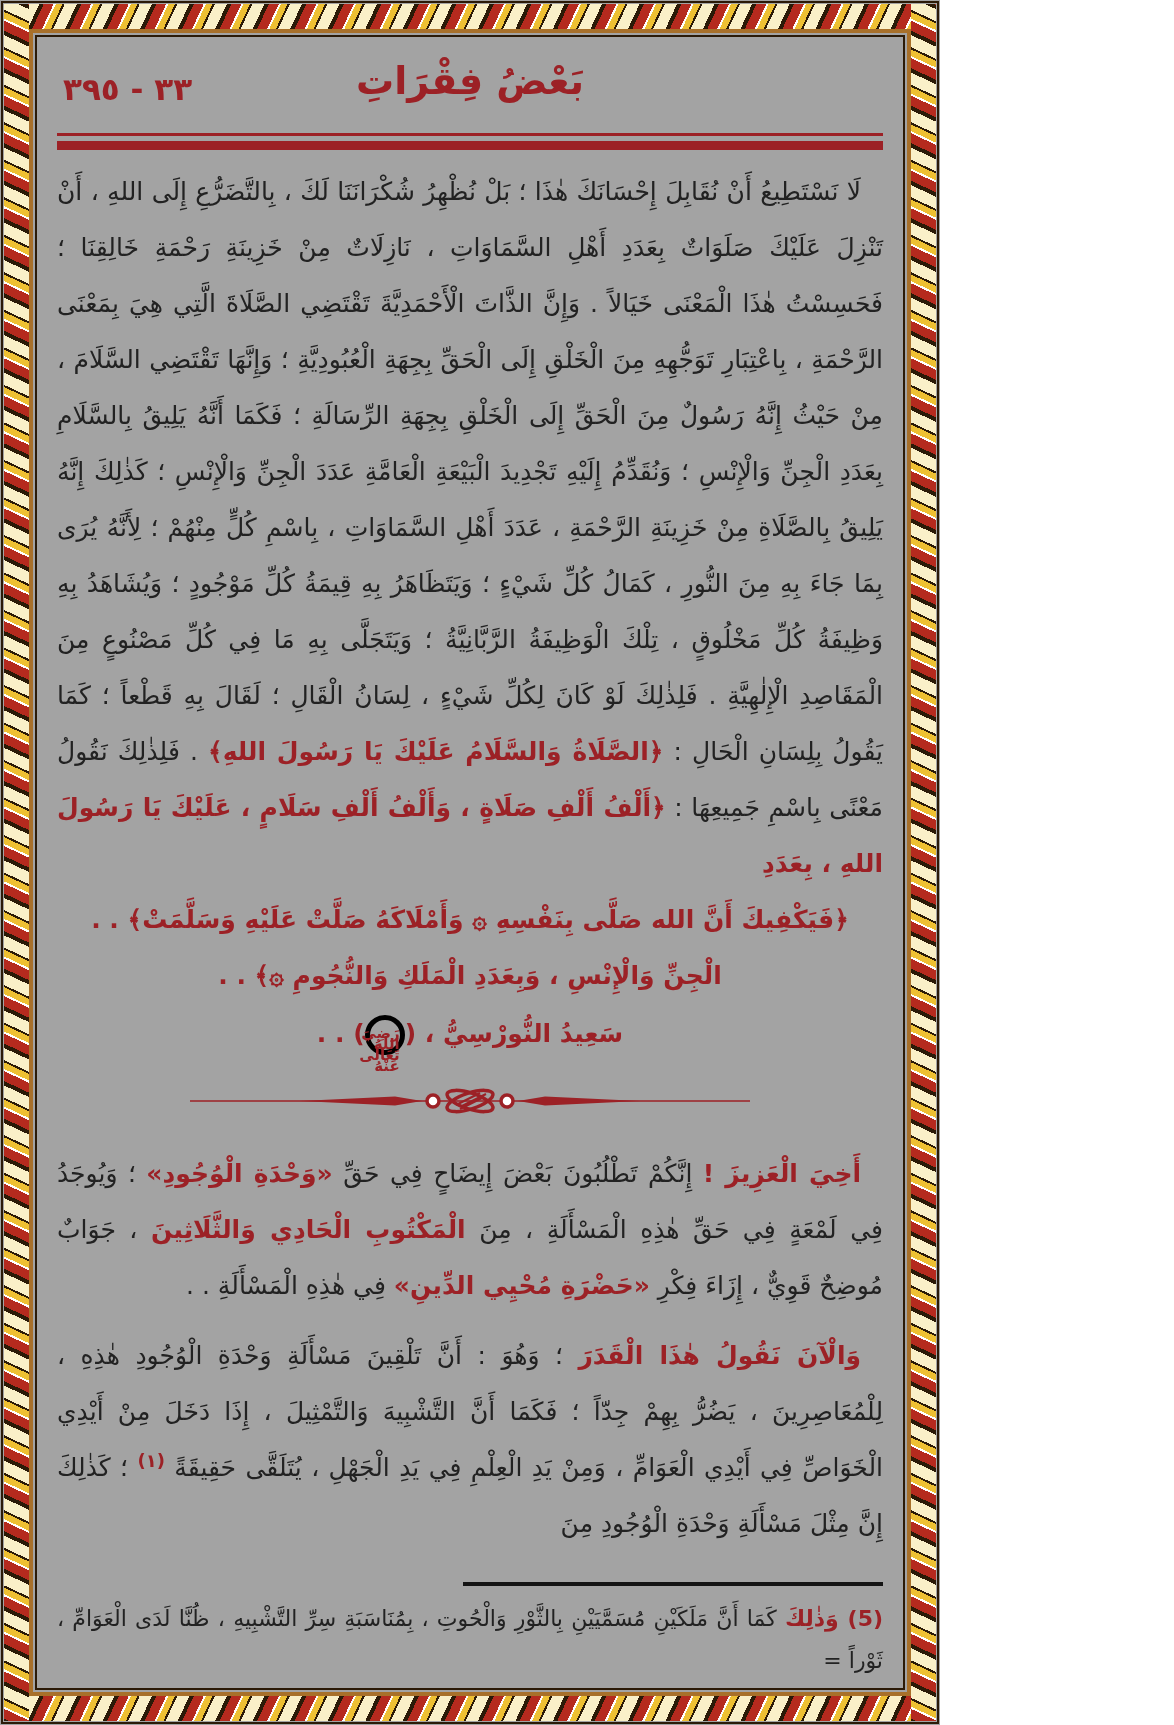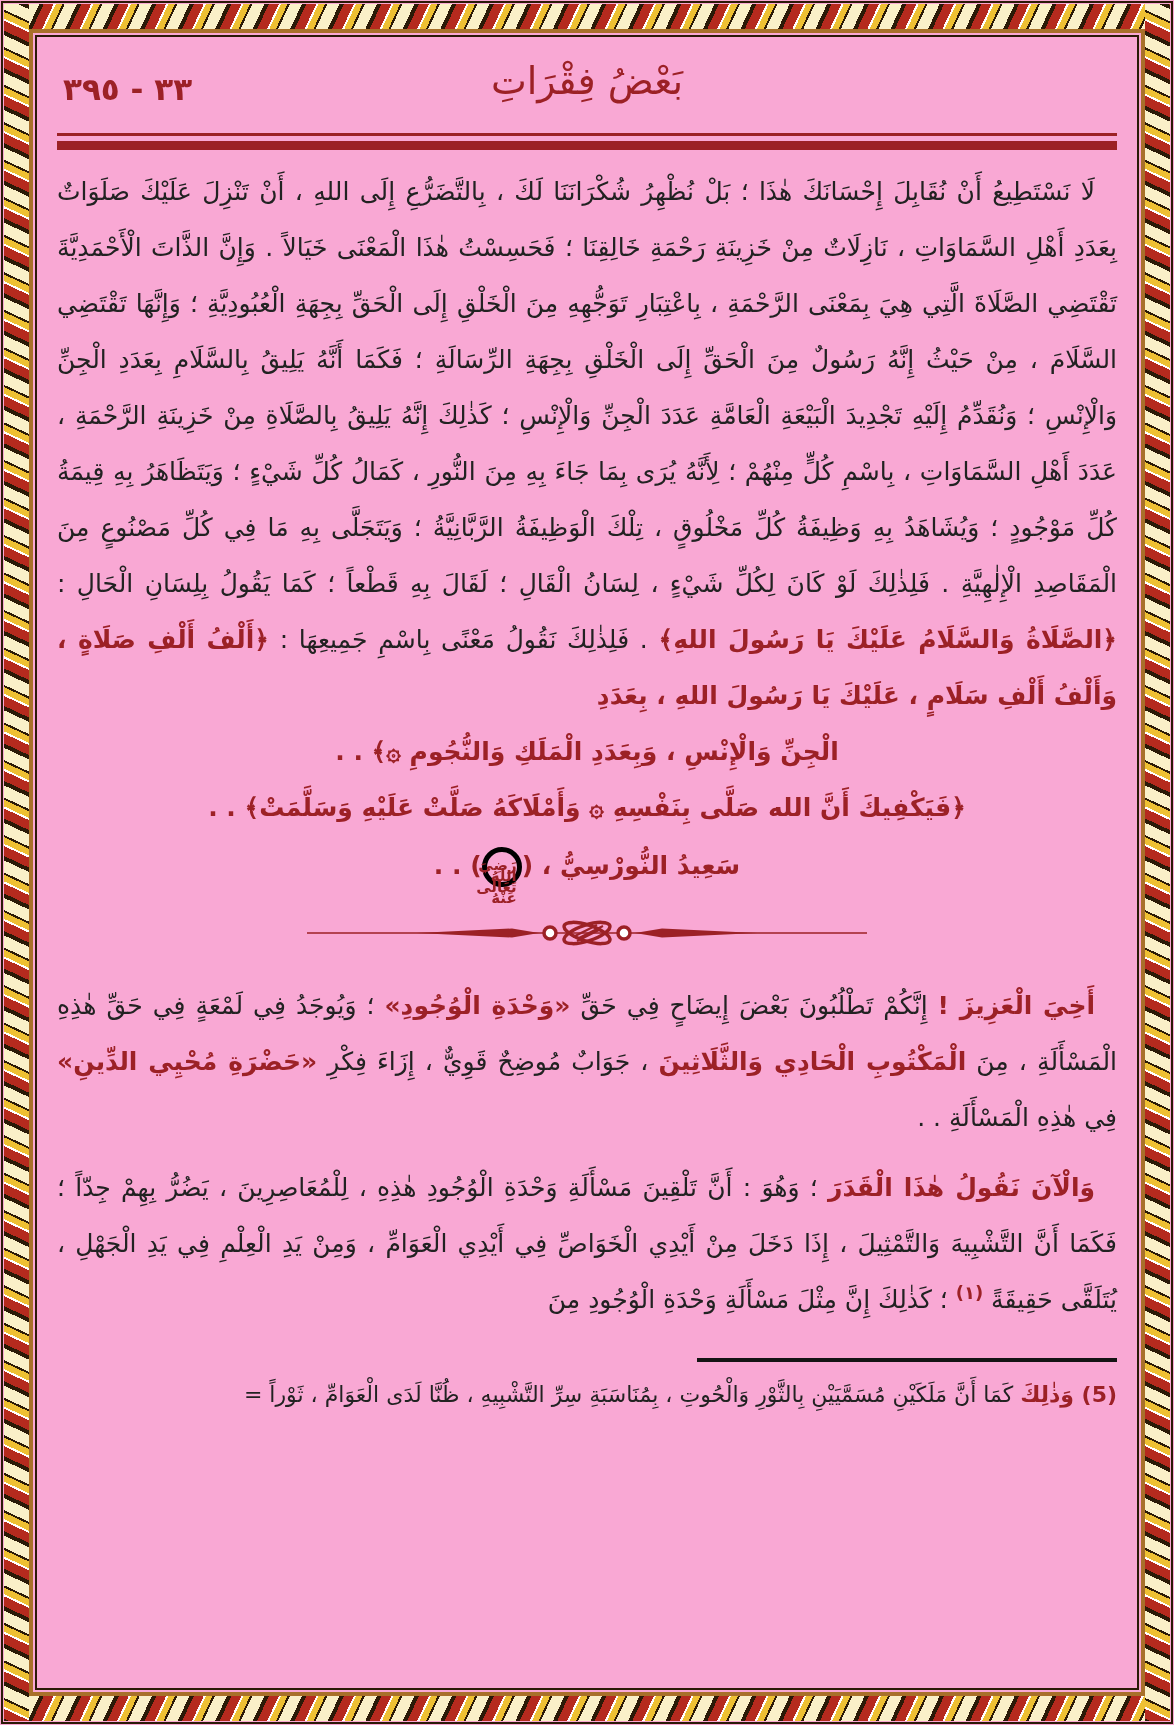--- a/index.html
+++ b/index.html
@@ -1,19 +1,19 @@
 <!DOCTYPE html>
 <html lang="ar"><head>
 <meta charset="utf-8">
 <style>
   html,body{margin:0;padding:0;background:#ffffff;}
   .page{
     position:relative;
-    width:1174px;height:1725px;
-    background:#f9a8d4;
+    width:940px;height:1725px;
+    background:#a3a3a3;
     overflow:hidden;
     font-family:"DejaVu Sans",sans-serif;
   }
   
   .outer-line{position:absolute;inset:1px;border:2px solid #2b1a07;pointer-events:none;}
   .edge{position:absolute;pointer-events:none;}
   .edge-top,.edge-bottom{left:4px;right:4px;height:25px;
     background:repeating-linear-gradient(115deg,
       #2b1a07 0 2px,#b52a1e 2px 11px,#ffffff 11px 13px,
       #eec033 13px 19px,#2b1a07 19px 21px,#faf0c8 21px 32px,#2b1a07 32px 34px);}
@@ -34,21 +34,21 @@
     color:#222222;
     overflow:hidden;
   }
   .header{position:relative;height:64px;}
   .page-number{
     position:absolute;left:6px;top:12px;
     color:#9c2126;font-weight:bold;font-size:31px;letter-spacing:1px;
   }
   .doc-title{
     position:absolute;left:0;right:0;top:0;text-align:center;
-    color:#9c2126;font-weight:normal;font-size:38px;
+    color:#9c2126;font-weight:bold;font-size:38px;
   }
   .header-rule{margin-top:10px;}
   .header-rule .thin{height:3px;background:#9c2126;}
   .header-rule .thick{height:9px;background:#9c2126;margin-top:5px;}
 
   .para{
     font-size:25px;line-height:56px;
     text-align:justify;
     margin:14px 0 0 0;
     text-indent:22px;
@@ -97,23 +97,23 @@
       <div class="page-number">٣٣ - ٣٩٥</div>
       <div class="doc-title">بَعْضُ فِقْرَاتِ</div>
     </div>
     <div class="header-rule">
       <div class="thin"></div>
       <div class="thick"></div>
     </div>
 
     <p class="para"><span>لَا نَسْتَطِيعُ أَنْ نُقَابِلَ إِحْسَانَكَ هٰذَا ؛ بَلْ نُظْهِرُ شُكْرَانَنَا لَكَ ، بِالتَّضَرُّعِ إِلَى اللهِ ، أَنْ تَنْزِلَ عَلَيْكَ صَلَوَاتٌ بِعَدَدِ أَهْلِ السَّمَاوَاتِ ، نَازِلَاتٌ مِنْ خَزِينَةِ رَحْمَةِ خَالِقِنَا ؛ فَحَسِسْتُ هٰذَا الْمَعْنَى خَيَالاً . وَإِنَّ الذَّاتَ الْأَحْمَدِيَّةَ تَقْتَضِي الصَّلَاةَ الَّتِي هِيَ بِمَعْنَى الرَّحْمَةِ ، بِاعْتِبَارِ تَوَجُّهِهِ مِنَ الْخَلْقِ إِلَى الْحَقِّ بِجِهَةِ الْعُبُودِيَّةِ ؛ وَإِنَّهَا تَقْتَضِي السَّلَامَ ، مِنْ حَيْثُ إِنَّهُ رَسُولٌ مِنَ الْحَقِّ إِلَى الْخَلْقِ بِجِهَةِ الرِّسَالَةِ ؛ فَكَمَا أَنَّهُ يَلِيقُ بِالسَّلَامِ بِعَدَدِ الْجِنِّ وَالْإِنْسِ ؛ وَنُقَدِّمُ إِلَيْهِ تَجْدِيدَ الْبَيْعَةِ الْعَامَّةِ عَدَدَ الْجِنِّ وَالْإِنْسِ ؛ كَذٰلِكَ إِنَّهُ يَلِيقُ بِالصَّلَاةِ مِنْ خَزِينَةِ الرَّحْمَةِ ، عَدَدَ أَهْلِ السَّمَاوَاتِ ، بِاسْمِ كُلٍّ مِنْهُمْ ؛ لِأَنَّهُ يُرَى بِمَا جَاءَ بِهِ مِنَ النُّورِ ، كَمَالُ كُلِّ شَيْءٍ ؛ وَيَتَظَاهَرُ بِهِ قِيمَةُ كُلِّ مَوْجُودٍ ؛ وَيُشَاهَدُ بِهِ وَظِيفَةُ كُلِّ مَخْلُوقٍ ، تِلْكَ الْوَظِيفَةُ الرَّبَّانِيَّةُ ؛ وَيَتَجَلَّى بِهِ مَا فِي كُلِّ مَصْنُوعٍ مِنَ الْمَقَاصِدِ الْإِلٰهِيَّةِ . فَلِذٰلِكَ لَوْ كَانَ لِكُلِّ شَيْءٍ ، لِسَانُ الْقَالِ ؛ لَقَالَ بِهِ قَطْعاً ؛ كَمَا يَقُولُ بِلِسَانِ الْحَالِ : </span><span class="red">﴿الصَّلَاةُ وَالسَّلَامُ عَلَيْكَ يَا رَسُولَ اللهِ﴾</span><span> . فَلِذٰلِكَ نَقُولُ مَعْنًى بِاسْمِ جَمِيعِهَا : </span><span class="red">﴿أَلْفُ أَلْفِ صَلَاةٍ ، وَأَلْفُ أَلْفِ سَلَامٍ ، عَلَيْكَ يَا رَسُولَ اللهِ ، بِعَدَدِ</span></p>
 
+    <p class="center-line red">﴿فَيَكْفِيكَ أَنَّ الله صَلَّى بِنَفْسِهِ ۞ وَأَمْلَاكَهُ صَلَّتْ عَلَيْهِ وَسَلَّمَتْ﴾ . .</p>
+
     <p class="center-line red">الْجِنِّ وَالْإِنْسِ ، وَبِعَدَدِ الْمَلَكِ وَالنُّجُومِ ۞﴾ . .</p>
-
-    <p class="center-line red">﴿فَيَكْفِيكَ أَنَّ الله صَلَّى بِنَفْسِهِ ۞ وَأَمْلَاكَهُ صَلَّتْ عَلَيْهِ وَسَلَّمَتْ﴾ . .</p>
 
     <p class="signature-line red"><span>سَعِيدُ النُّورْسِيُّ ، (</span><span class="seal">رَضِيَ اللهُ تَعَالَى عَنْهُ</span><span>) . .</span></p>
 
     <div class="divider-wrap">
       <svg width="560" height="30" viewBox="0 0 560 30">
         <line x1="0" y1="15" x2="560" y2="15" stroke="#9c2126" stroke-width="1.4"></line>
         <path d="M110 15 L205 10.5 L232 15 L205 19.5 Z" fill="#9c2126"></path>
         <path d="M450 15 L355 10.5 L328 15 L355 19.5 Z" fill="#9c2126"></path>
         <circle cx="243" cy="15" r="6" fill="#ffffff" stroke="#9c2126" stroke-width="3.5"></circle>
         <circle cx="317" cy="15" r="6" fill="#ffffff" stroke="#9c2126" stroke-width="3.5"></circle>

